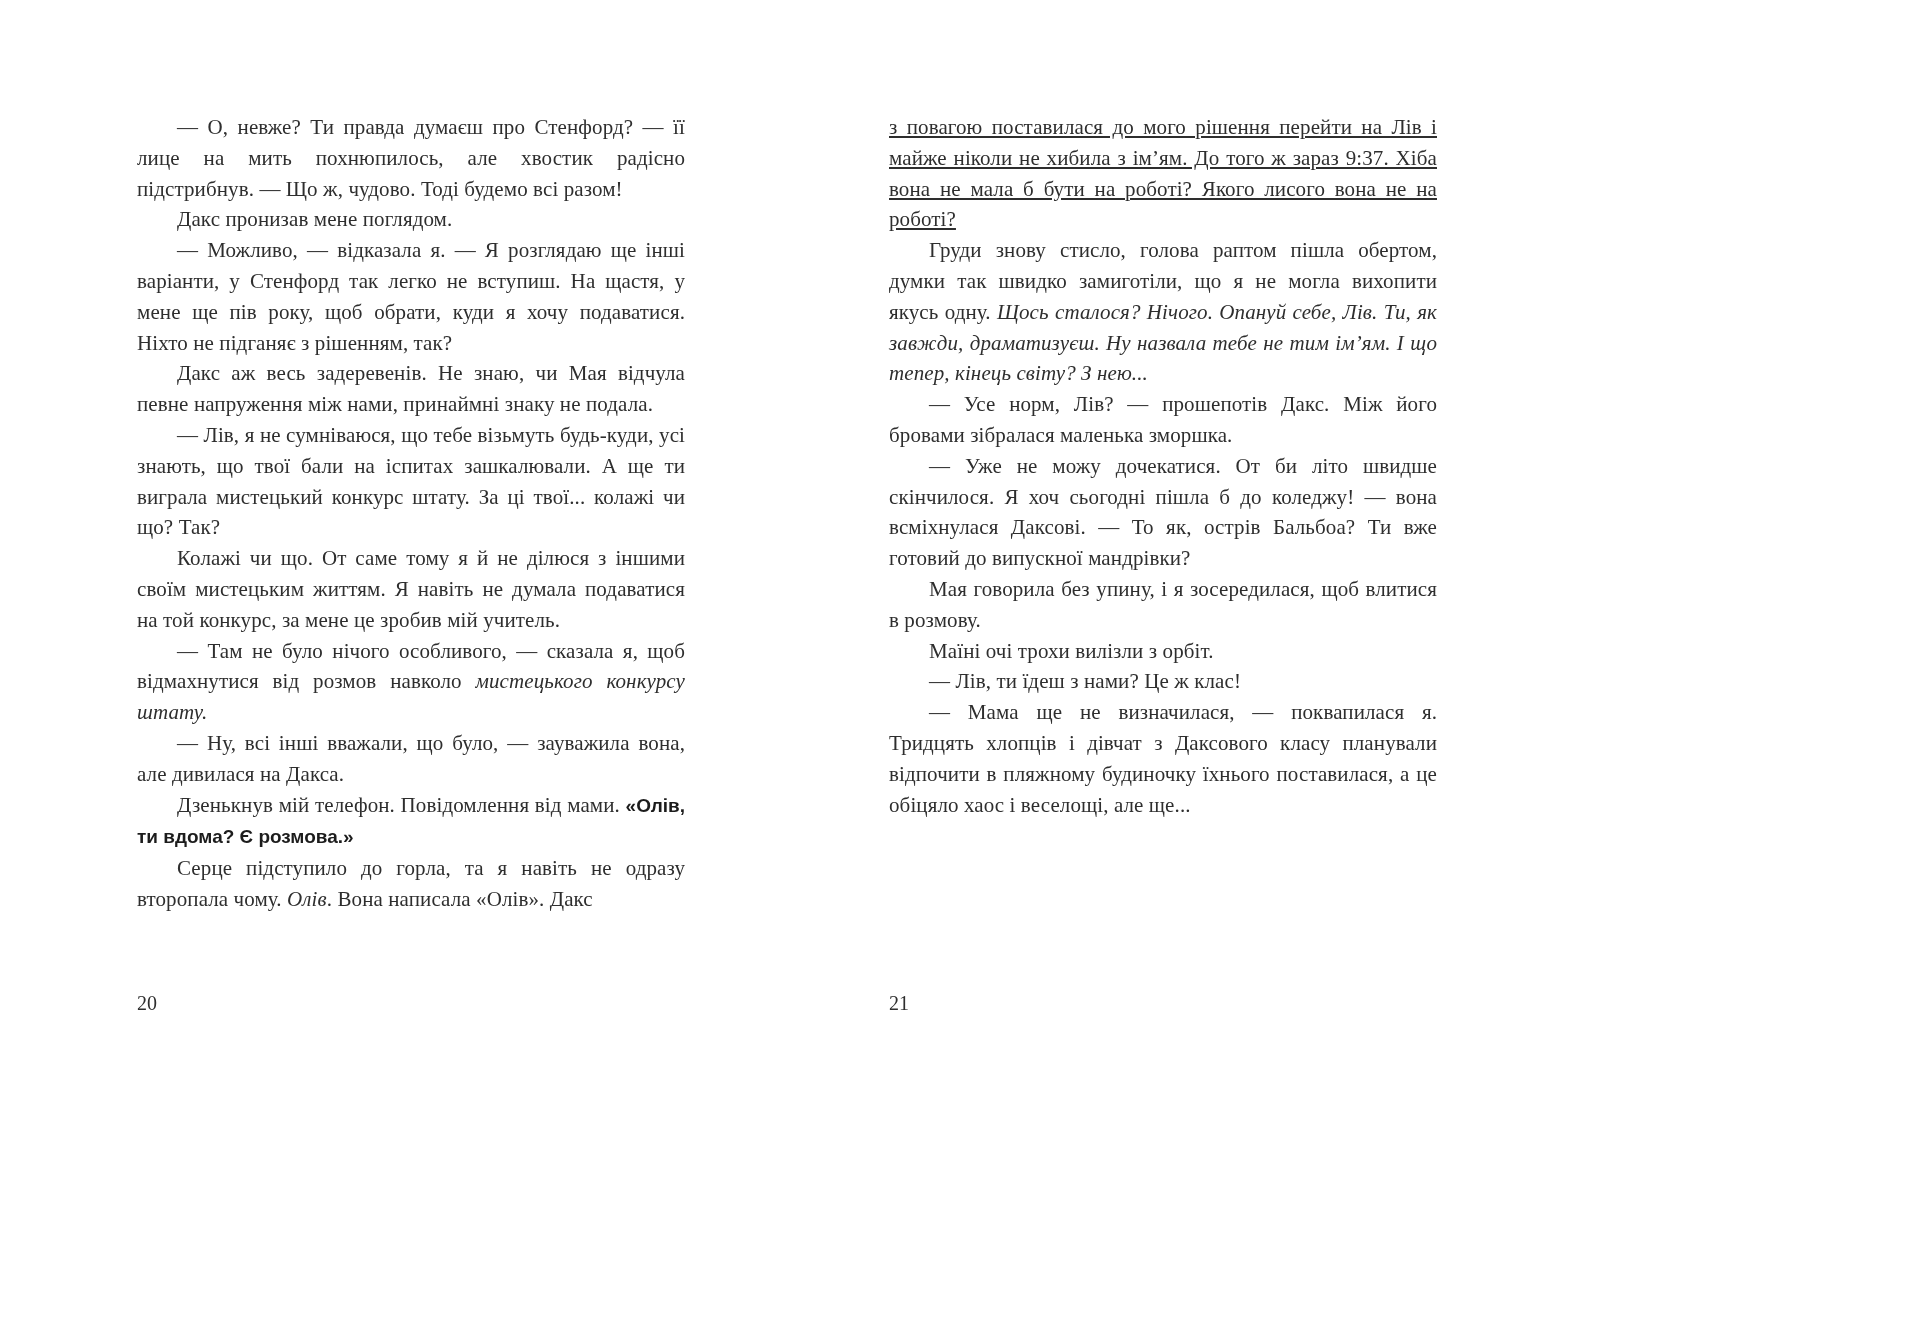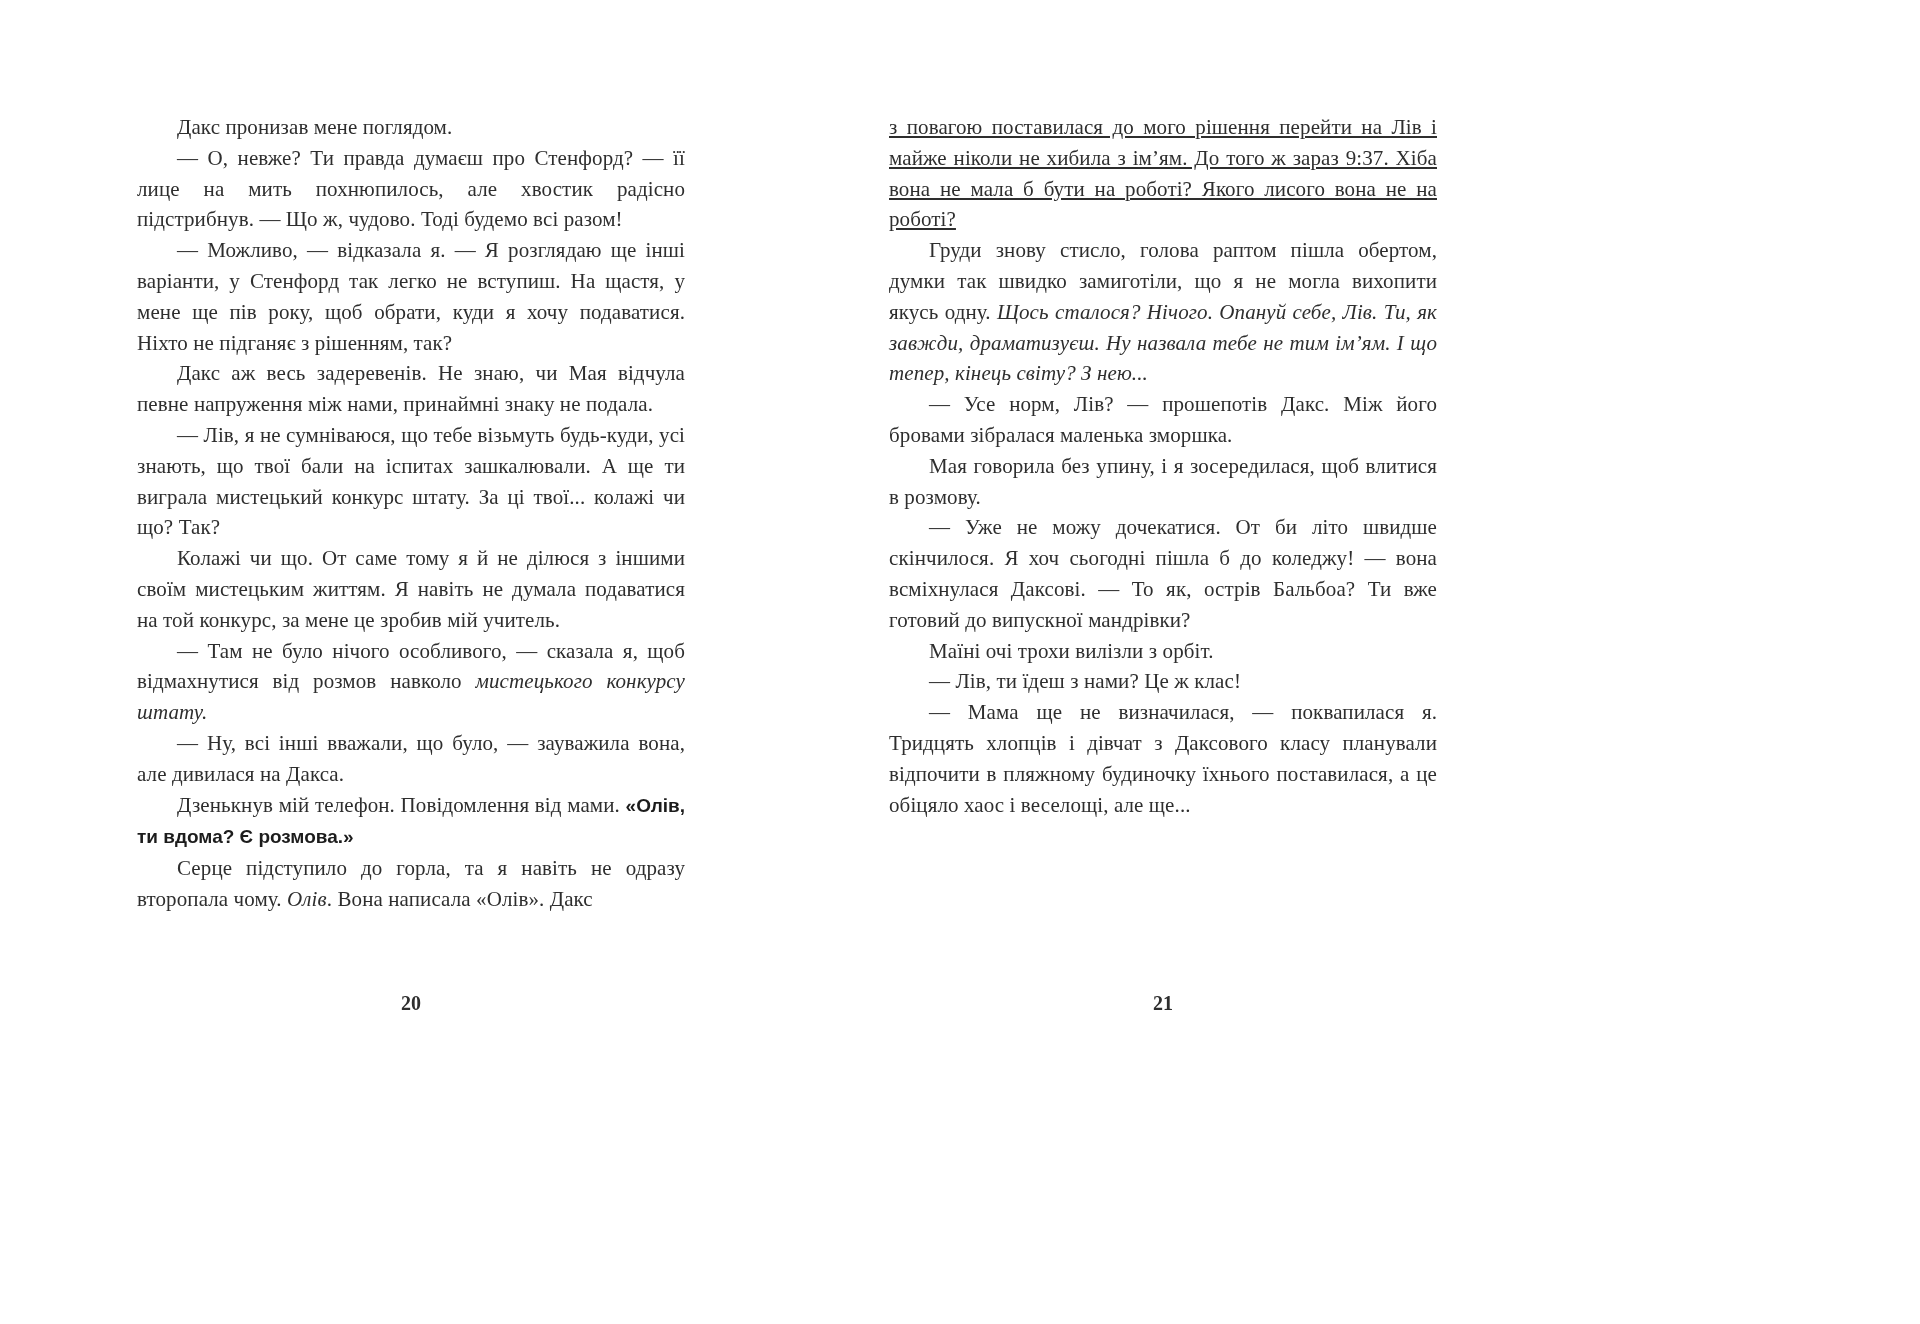--- a/index.html
+++ b/index.html
@@ -37,54 +37,52 @@
     font-weight: 700;
     font-size: 19px;
     color: #1c1c1c;
     letter-spacing: 0;
   }
   .page-number {
     position: absolute;
     top: 880px;
     left: 0;
     width: 100%;
-    text-align: center;
     font-size: 20px;
     color: #2e2e2e;
-    font-weight: bold;
   }
 </style>
 </head>
 <body>
 
 <div class="spread">
 
   <div class="page page--left">
     <div class="paragraphs">
+        <p><span>— О, невже? Ти правда думаєш про Стенфорд? — її лице на мить похнюпилось, але хвостик радісно підстрибнув. — Що ж, чудово. Тоді будемо всі разом!</span></p>
         <p><span>Дакс пронизав мене поглядом.</span></p>
-        <p><span>— О, невже? Ти правда думаєш про Стенфорд? — її лице на мить похнюпилось, але хвостик радісно підстрибнув. — Що ж, чудово. Тоді будемо всі разом!</span></p>
         <p><span>— Можливо, — відказала я. — Я розглядаю ще інші варіанти, у Стенфорд так легко не вступиш. На щастя, у мене ще пів року, щоб обрати, куди я хочу подаватися. Ніхто не підганяє з рішенням, так?</span></p>
         <p><span>Дакс аж весь задеревенів. Не знаю, чи Мая відчула певне напруження між нами, принаймні знаку не подала.</span></p>
         <p><span>— Лів, я не сумніваюся, що тебе візьмуть будь-куди, усі знають, що твої бали на іспитах зашкалювали. А ще ти виграла мистецький конкурс штату. За ці твої... колажі чи що? Так?</span></p>
         <p><span>Колажі чи що. От саме тому я й не ділюся з іншими своїм мистецьким життям. Я навіть не думала подаватися на той конкурс, за мене це зробив мій учитель.</span></p>
         <p><span>— Там не було нічого особливого, — сказала я, щоб відмахнутися від розмов навколо </span><span class="run-i">мистецького конкурсу штату.</span></p>
         <p><span>— Ну, всі інші вважали, що було, — зауважила вона, але дивилася на Дакса.</span></p>
         <p><span>Дзенькнув мій телефон. Повідомлення від мами. </span><span class="run-b">«Олів, ти вдома? Є розмова.»</span></p>
         <p><span>Серце підступило до горла, та я навіть не одразу второпала чому. </span><span class="run-i">Олів</span><span>. Вона написала «Олів». Дакс</span></p>
       </div>
     <div class="page-number">20</div>
   </div>
 
   <div class="page page--right">
     <div class="paragraphs">
         <p class="no-indent"><span>з повагою поставилася до мого рішення перейти на Лів і майже ніколи не хибила з ім’ям. До того ж зараз 9:37. Хіба вона не мала б бути на роботі? Якого лисого вона не на роботі?</span></p>
         <p><span>Груди знову стисло, голова раптом пішла обертом, думки так швидко замиготіли, що я не могла вихопити якусь одну. </span><span class="run-i">Щось сталося? Нічого. Опануй себе, Лів. Ти, як завжди, драматизуєш. Ну назвала тебе не тим ім’ям. І що тепер, кінець світу? З нею...</span></p>
         <p><span>— Усе норм, Лів? — прошепотів Дакс. Між його бровами зібралася маленька зморшка.</span></p>
+        <p><span>— Уже не можу дочекатися. От би літо швидше скінчилося. Я хоч сьогодні пішла б до коледжу! — вона всміхнулася Даксові. — То як, острів Бальбоа? Ти вже готовий до випускної мандрівки?</span></p>
         <p><span>Мая говорила без упину, і я зосередилася, щоб влитися в розмову.</span></p>
-        <p><span>— Уже не можу дочекатися. От би літо швидше скінчилося. Я хоч сьогодні пішла б до коледжу! — вона всміхнулася Даксові. — То як, острів Бальбоа? Ти вже готовий до випускної мандрівки?</span></p>
         <p><span>Маїні очі трохи вилізли з орбіт.</span></p>
         <p><span>— Лів, ти їдеш з нами? Це ж клас!</span></p>
         <p><span>— Мама ще не визначилася, — поквапилася я. Тридцять хлопців і дівчат з Даксового класу планували відпочити в пляжному будиночку їхнього поставилася, а це обіцяло хаос і веселощі, але ще...</span></p>
       </div>
     <div class="page-number">21</div>
   </div>
 
 </div>
 
 </body></html>

